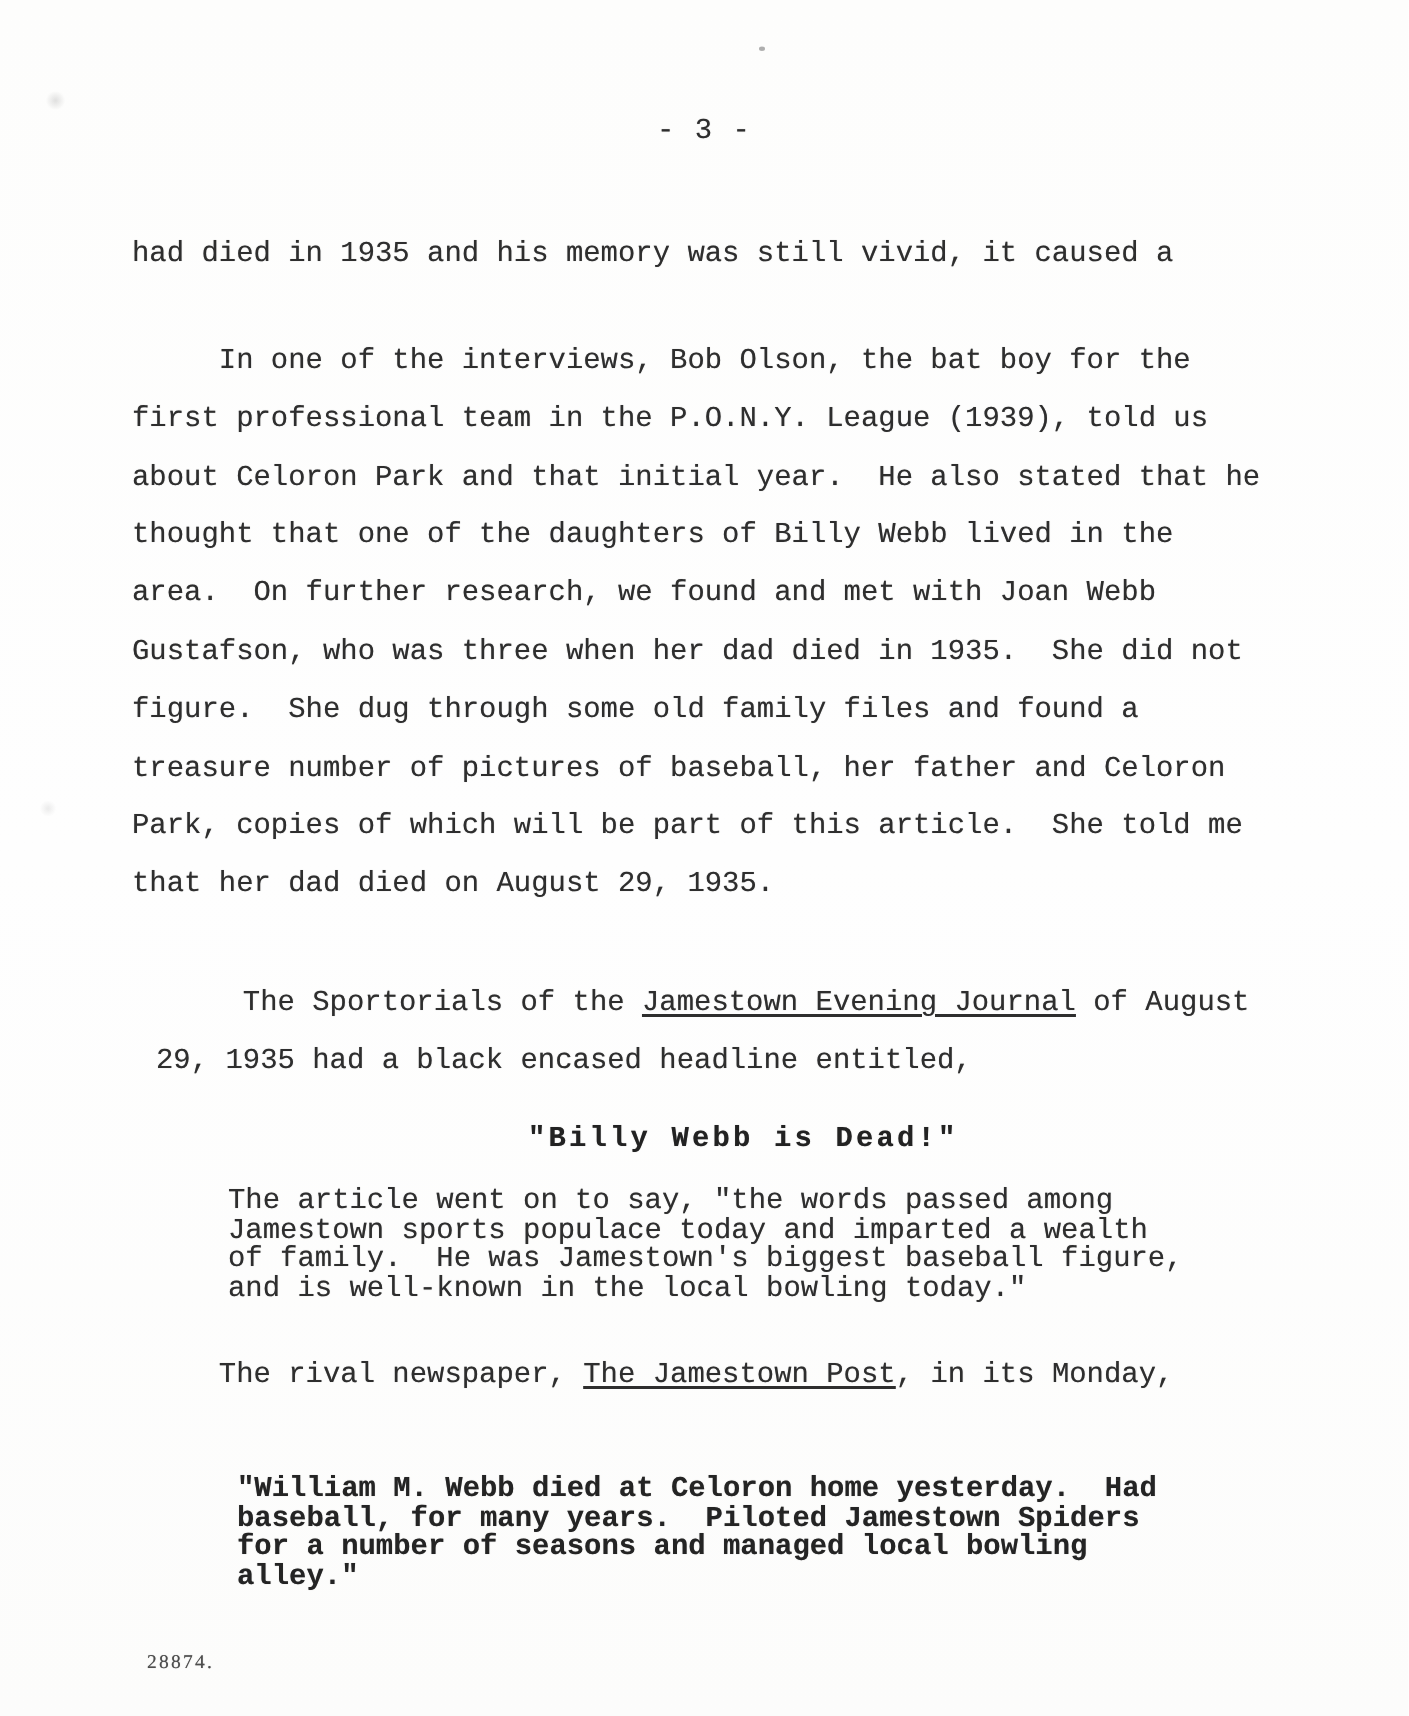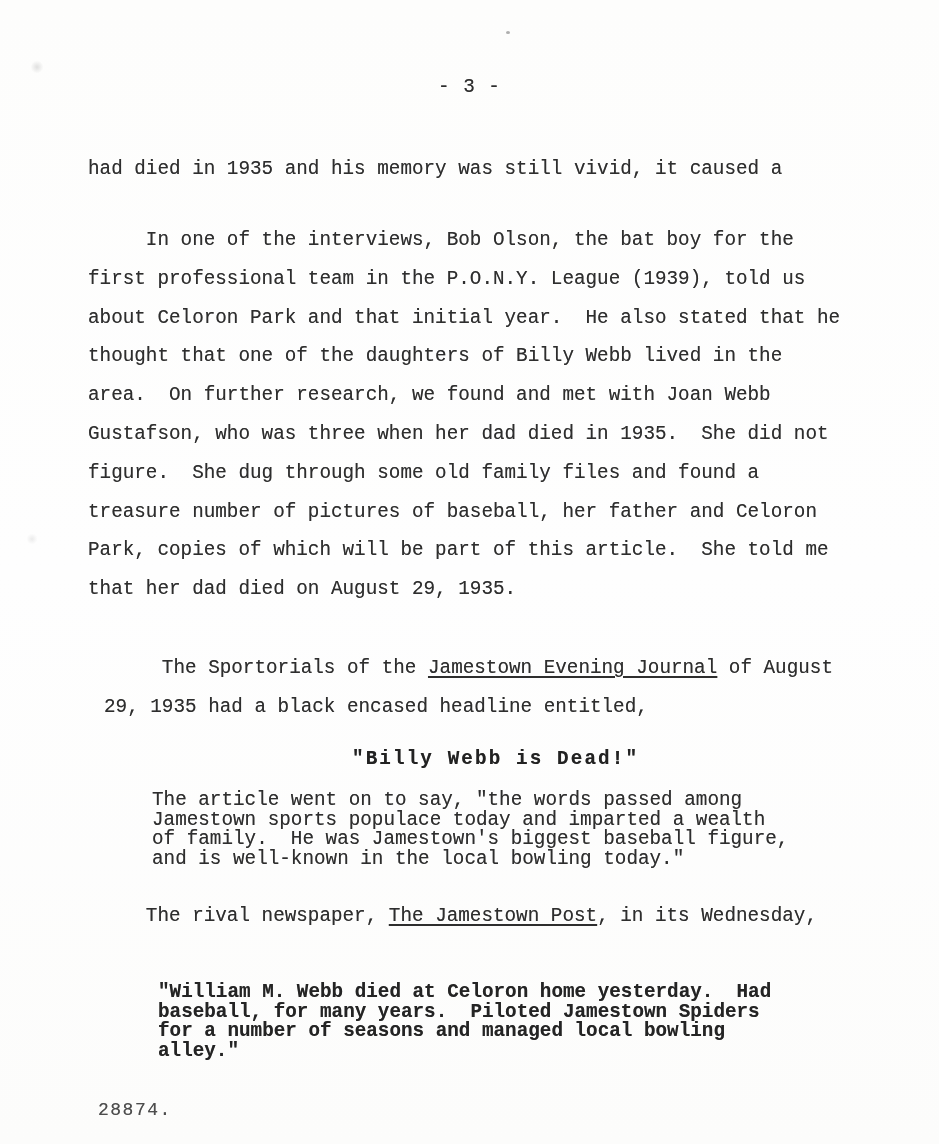--- a/index.html
+++ b/index.html
@@ -49,23 +49,24 @@
   .para4 { top: 897px; left: 88px; }
   .quote2 {
     top: 983px;
     left: 158px;
     font-weight: bold;
     color: #242424;
   }
   .footer-ref {
     top: 1100px;
     left: 98px;
-    font-size: 18px;
+    font-size: 13px;
     letter-spacing: 1.5px;
     color: #4d4d4d;
+    font-family: Liberation Serif, serif;
   }
   .u {
     text-decoration: underline;
     text-underline-offset: 3px;
     text-decoration-thickness: 1.5px;
   }
   .artifact { position: absolute; pointer-events: none; }
   .dot-top {
     top: 31px; left: 506px;
     width: 4px; height: 3px;
@@ -120,21 +121,21 @@
   <div class="txt headline">"Billy Webb is Dead!"</div>
 
   <div class="txt single quote1">
       <div class="tl">The article went on to say, "the words passed among</div>
       <div class="tl">Jamestown sports populace today and imparted a wealth</div>
       <div class="tl">of family.  He was Jamestown's biggest baseball figure,</div>
       <div class="tl">and is well-known in the local bowling today."</div>
     </div>
 
   <div class="txt double para4">
-    <div class="tl"><span>     The rival newspaper, </span><span class="u">The Jamestown Post</span><span>, in its Wednesday,</span></div>
+    <div class="tl"><span>     The rival newspaper, </span><span class="u">The Jamestown Post</span><span>, in its Monday,</span></div>
   </div>
 
   <div class="txt single quote2">
       <div class="tl">"William M. Webb died at Celoron home yesterday.  Had</div>
       <div class="tl">baseball, for many years.  Piloted Jamestown Spiders</div>
       <div class="tl">for a number of seasons and managed local bowling</div>
       <div class="tl">alley."</div>
     </div>
 
   <div class="txt footer-ref">28874.</div>

